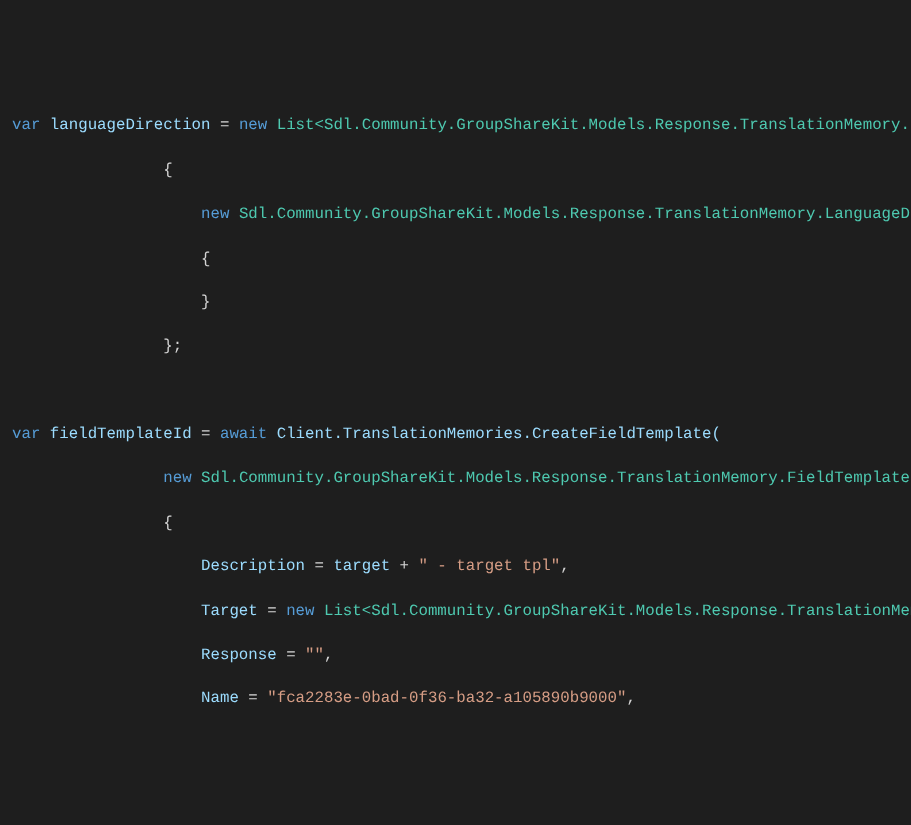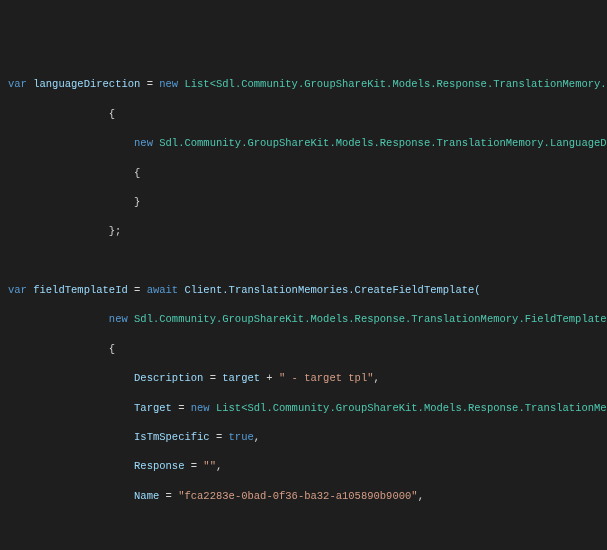--- a/index.html
+++ b/index.html
@@ -32,21 +32,20 @@
 <span class="line">                    <span class="kw">new</span> <span class="type">Sdl.Community.GroupShareKit.Models.Response.TranslationMemory.LanguageDirection</span></span>
 <span class="line">                    {</span>
 <span class="line">                    }</span>
 <span class="line">                };</span>
 <span class="line"> </span>
 <span class="line"><span class="kw">var</span> <span class="prop">fieldTemplateId</span> = <span class="kw">await</span> <span class="prop">Client.TranslationMemories.CreateFieldTemplate(</span></span>
 <span class="line">                <span class="kw">new</span> <span class="type">Sdl.Community.GroupShareKit.Models.Response.TranslationMemory.FieldTemplate</span></span>
 <span class="line">                {</span>
 <span class="line">                    <span class="prop">Description</span> = <span class="prop">target</span> + <span class="str">"<span> - target tpl</span>"</span>,</span>
 <span class="line">                    <span class="prop">Target</span> = <span class="kw">new</span> <span class="type">List&lt;Sdl.Community.GroupShareKit.Models.Response.TranslationMemory.Field&gt;</span>(),</span>
-<span class="line">                    <span class="prop">IsTmSpecific</span> = <span class="true">true</span>,</span>
 <span class="line">                    <span class="prop">Response</span> = <span class="str">""</span>,</span>
 <span class="line">                    <span class="prop">Name</span> = <span class="str">"<span>fca2283e-0bad-0f36-ba32-a105890b9000</span>"</span>,</span>
 
 
 
 
 
 
 
 

